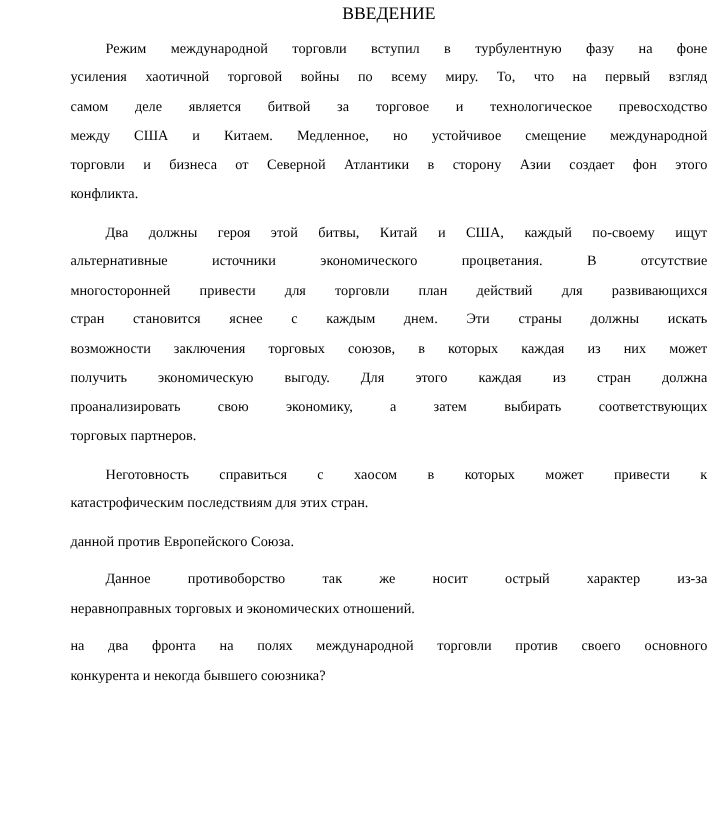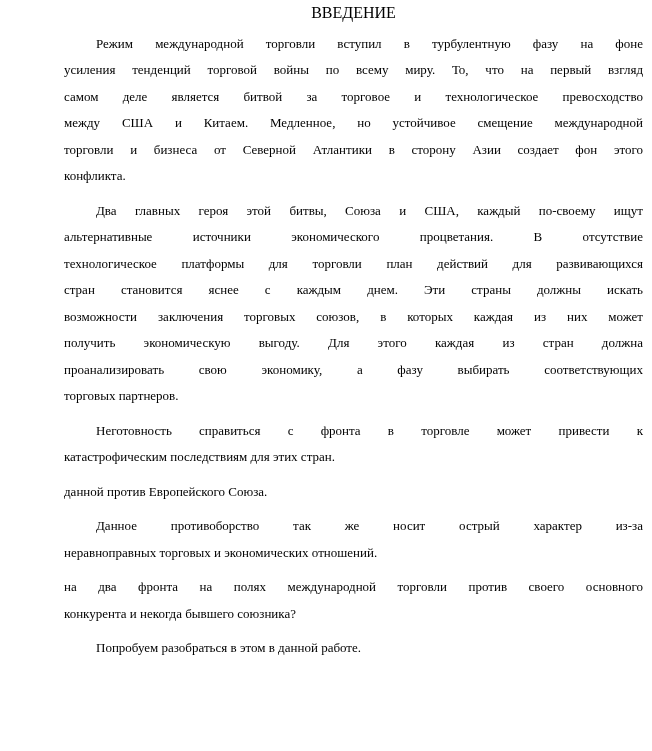--- a/index.html
+++ b/index.html
@@ -39,48 +39,45 @@
   .line.first { text-indent: 32px; }
 </style>
 </head>
 <body>
 
 <main class="page">
   <h1 class="doc-title">ВВЕДЕНИЕ</h1>
   <div>
       <p class="para">
         <span class="line first">Режим международной торговли вступил в турбулентную фазу на фоне</span>
-        <span class="line">усиления тенденций торговой войны по всему миру. То, что на первый взгляд</span>
+        <span class="line">усиления хаотичной торговой войны по всему миру. То, что на первый взгляд</span>
         <span class="line">самом деле является битвой за торговое и технологическое превосходство</span>
         <span class="line">между США и Китаем. Медленное, но устойчивое смещение международной</span>
         <span class="line">торговли и бизнеса от Северной Атлантики в сторону Азии создает фон этого</span>
         <span class="line last">конфликта.</span>
       </p>
       <p class="para">
-        <span class="line first">Два главных героя этой битвы, Союза и США, каждый по-своему ищут</span>
+        <span class="line first">Два должны героя этой битвы, Китай и США, каждый по-своему ищут</span>
         <span class="line">альтернативные источники экономического процветания. В отсутствие</span>
-        <span class="line">технологическое платформы для торговли план действий для развивающихся</span>
+        <span class="line">многосторонней привести для торговли план действий для развивающихся</span>
         <span class="line">стран становится яснее с каждым днем. Эти страны должны искать</span>
         <span class="line">возможности заключения торговых союзов, в которых каждая из них может</span>
         <span class="line">получить экономическую выгоду. Для этого каждая из стран должна</span>
-        <span class="line">проанализировать свою экономику, а фазу выбирать соответствующих</span>
+        <span class="line">проанализировать свою экономику, а затем выбирать соответствующих</span>
         <span class="line last">торговых партнеров.</span>
       </p>
       <p class="para">
-        <span class="line first">Неготовность справиться с фронта в торговле может привести к</span>
+        <span class="line first">Неготовность справиться с хаосом в которых может привести к</span>
         <span class="line last">катастрофическим последствиям для этих стран.</span>
       </p>
       <p class="para">
         <span class="line last">данной против Европейского Союза.</span>
       </p>
       <p class="para">
         <span class="line first">Данное противоборство так же носит острый характер из-за</span>
         <span class="line last">неравноправных торговых и экономических отношений.</span>
       </p>
       <p class="para">
         <span class="line">на два фронта на полях международной торговли против своего основного</span>
         <span class="line last">конкурента и некогда бывшего союзника?</span>
       </p>
-      <p class="para">
-        <span class="line first last">Попробуем разобраться в этом в данной работе.</span>
-      </p>
     </div>
 </main>
 
 </body></html>

